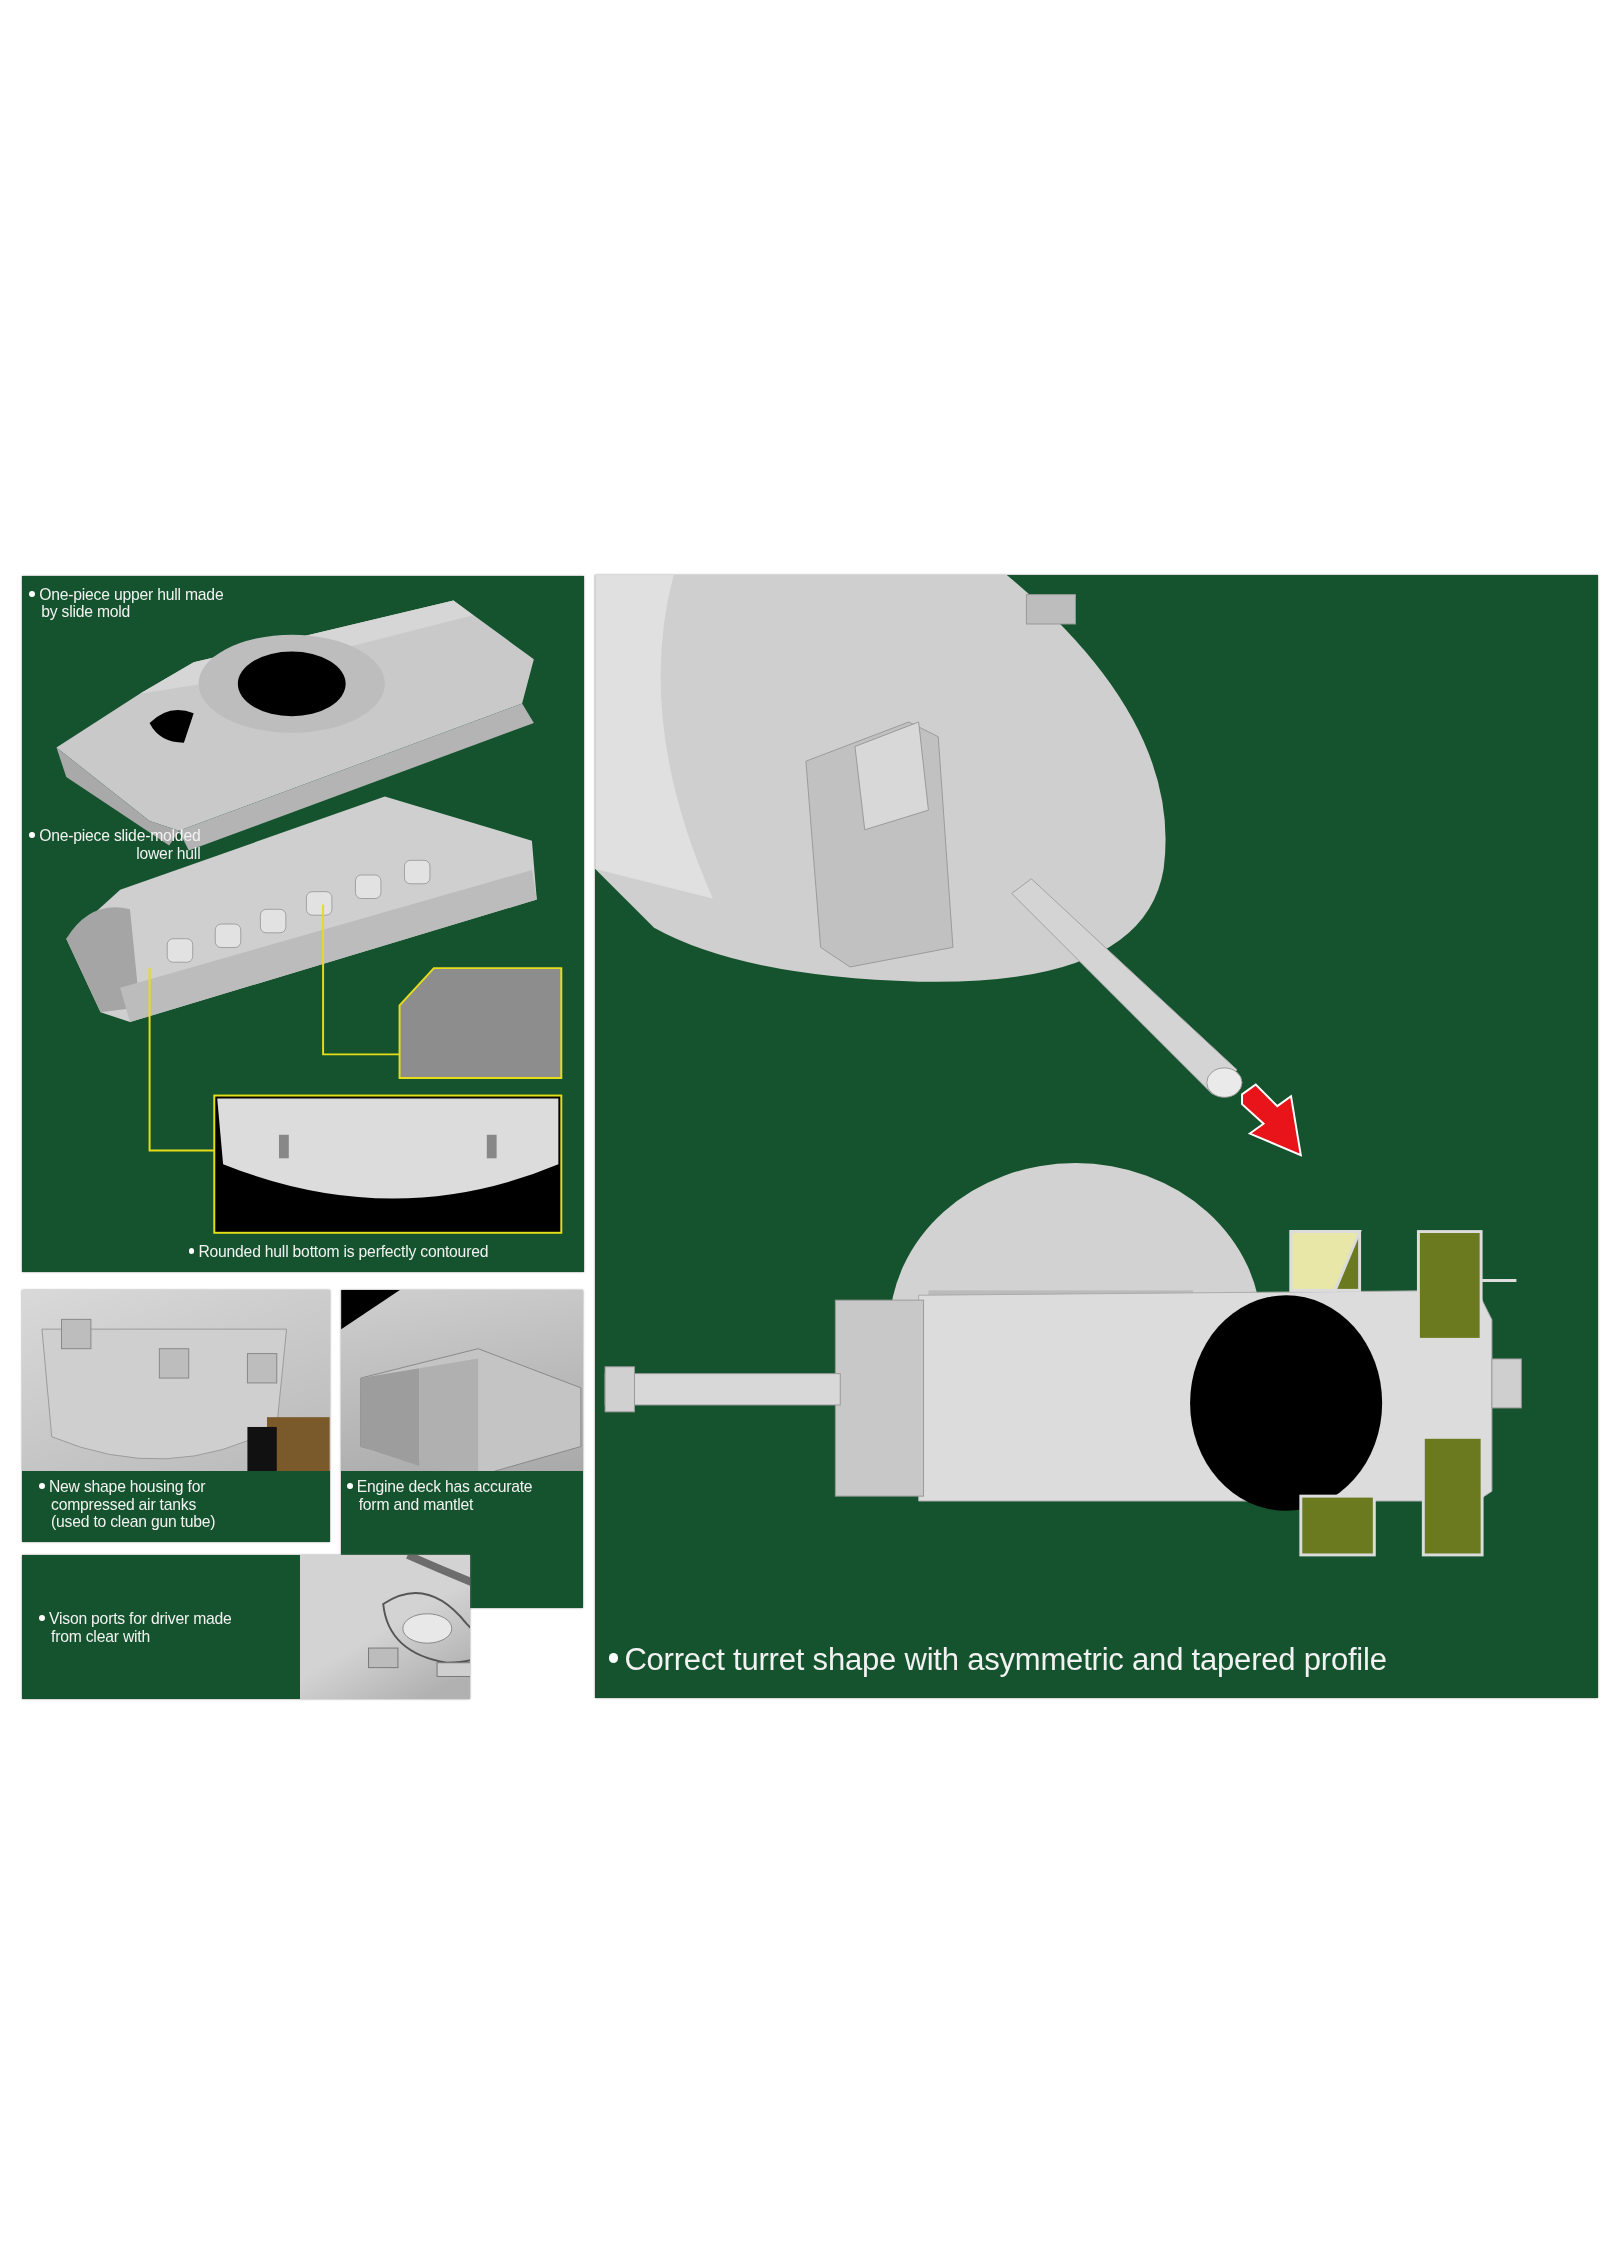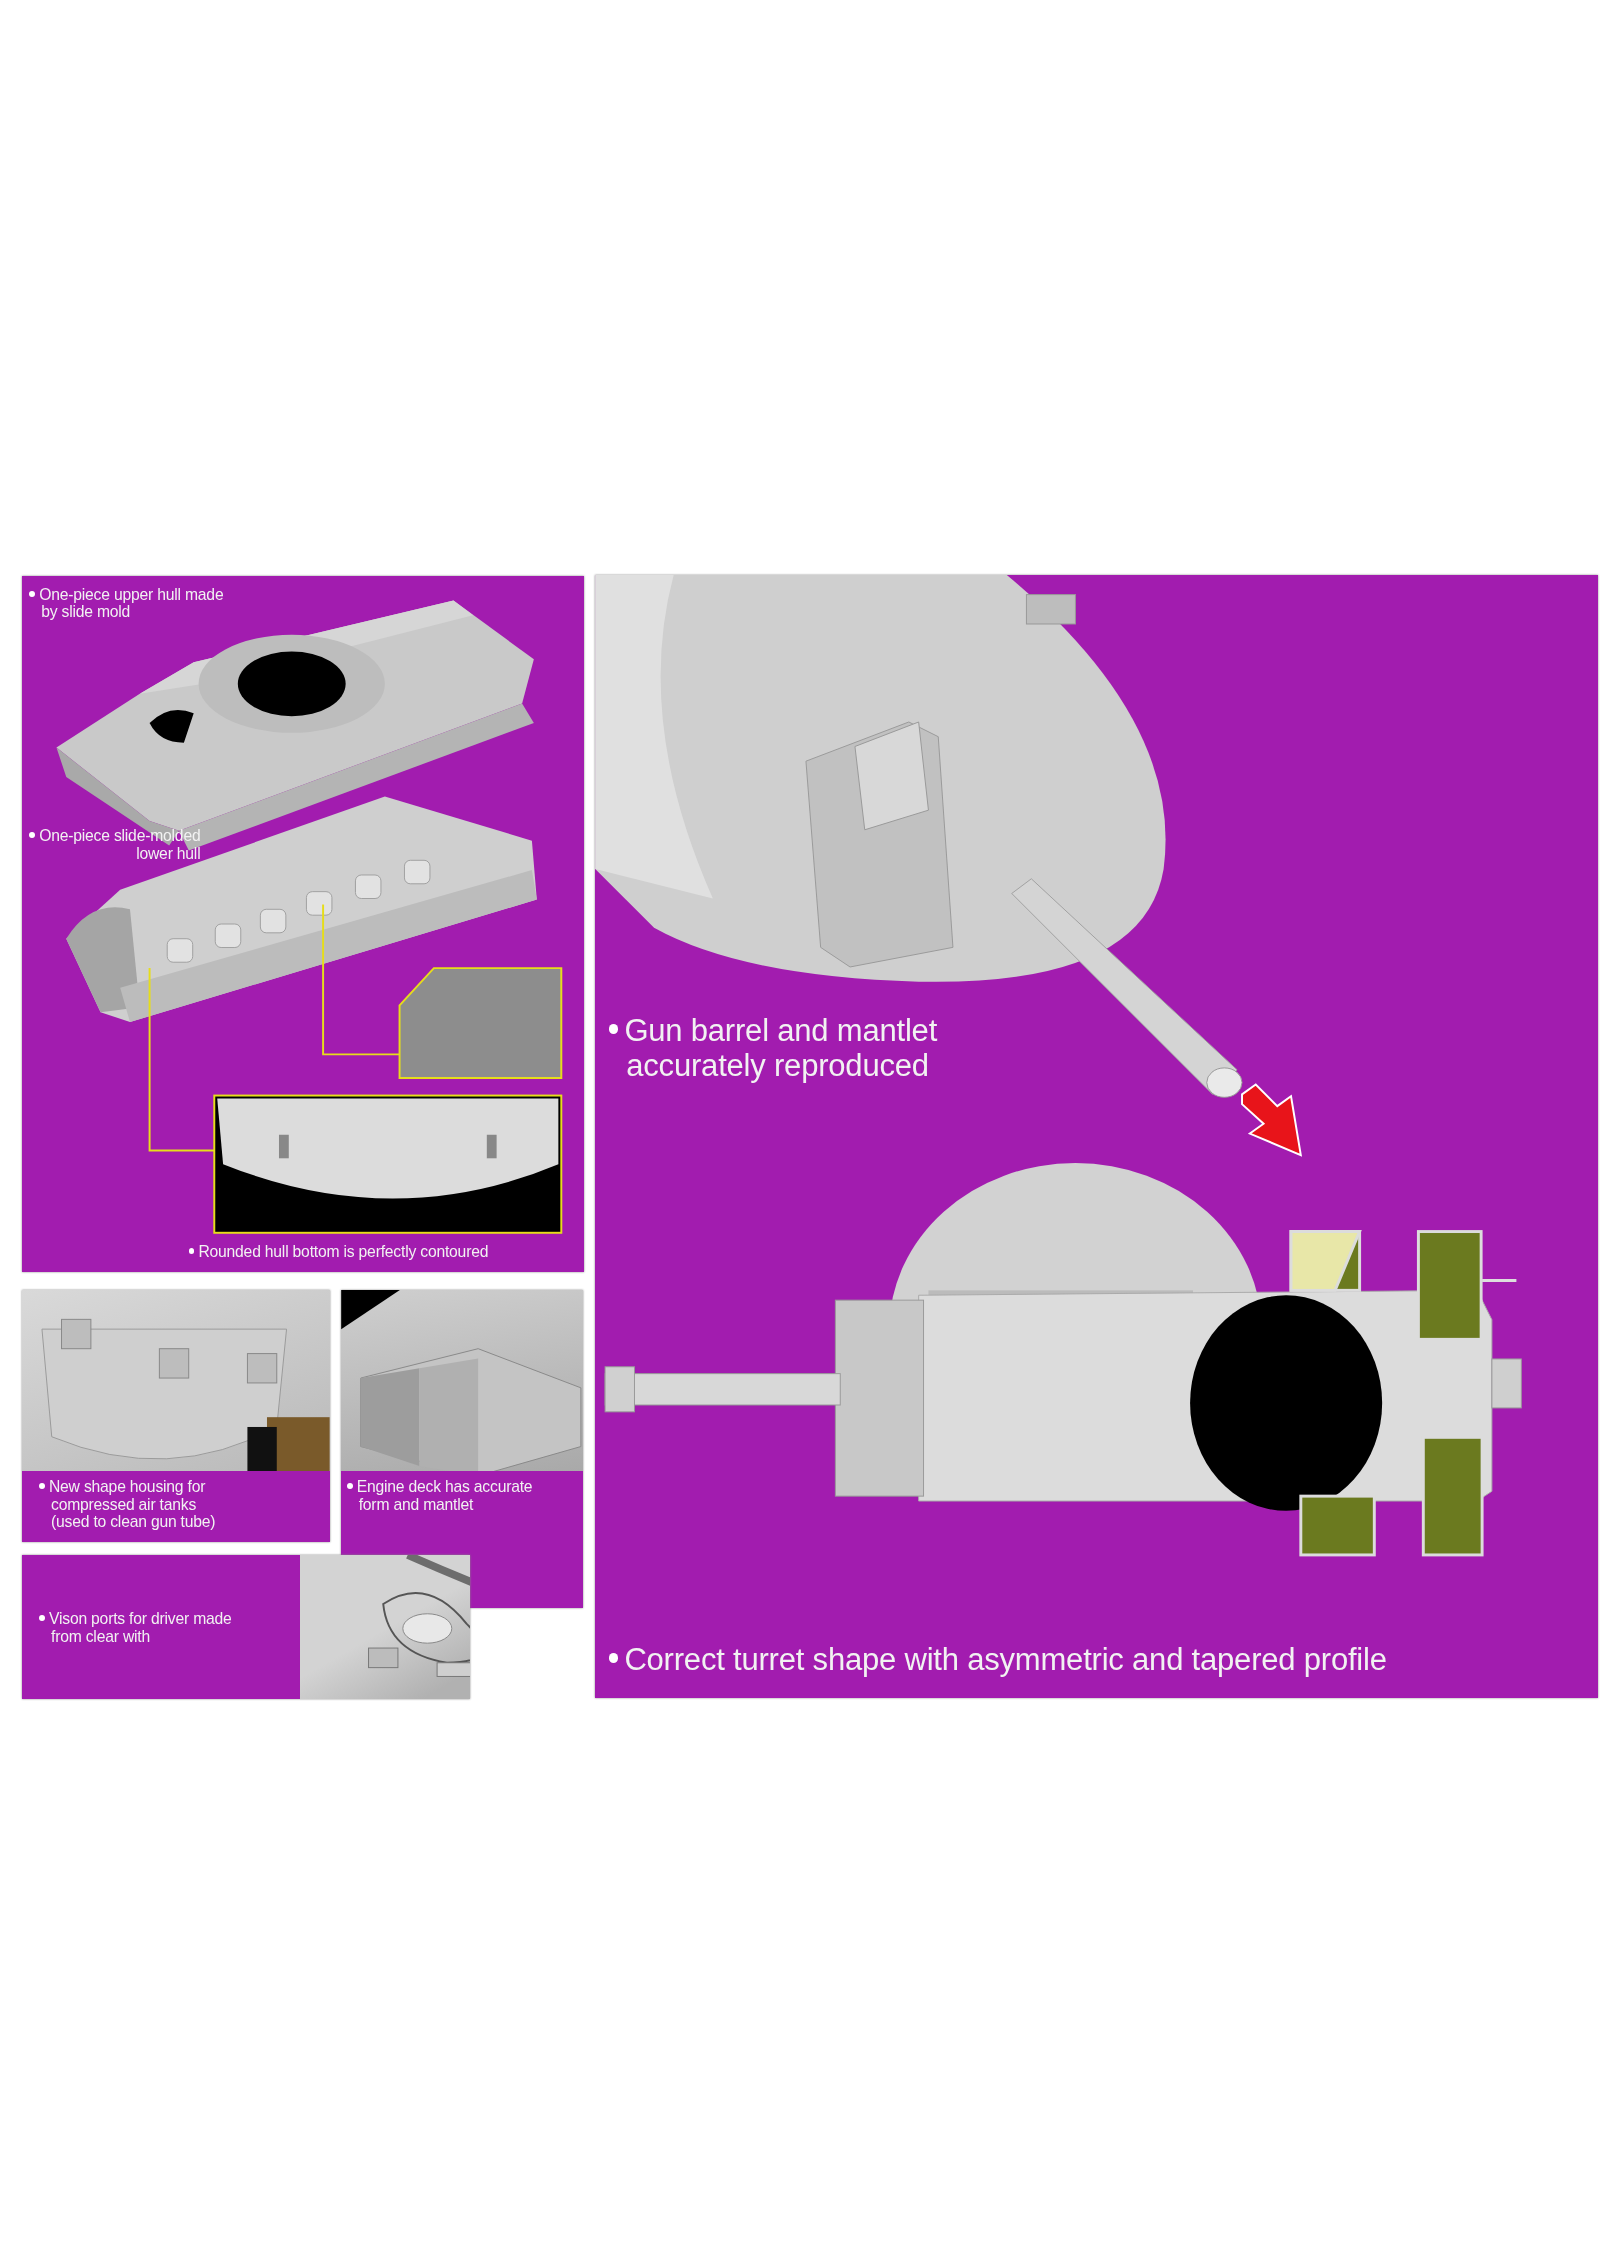--- a/index.html
+++ b/index.html
@@ -1,17 +1,17 @@
 <!DOCTYPE html>
 <html><head>
 <meta charset="utf-8">
 <style>
   html,body{margin:0;padding:0;background:#ffffff;}
   body{width:1619px;height:2267px;position:relative;overflow:hidden;font-family:"Liberation Sans",sans-serif;}
-  .panel{position:absolute;background:#a21caf;overflow:hidden;box-shadow:0 0 2px #888;}
+  .panel{position:absolute;background:#14532d;overflow:hidden;box-shadow:0 0 2px #888;}
   .cap{position:absolute;color:#f2f2f2;font-family:"Liberation Sans",sans-serif;line-height:1.12;letter-spacing:-0.2px;}
   .cap .dot{display:inline-block;width:5.9px;height:5.9px;border-radius:50%;background:#fff;margin-right:3.9px;vertical-align:middle;position:relative;top:-2px;}
   .cap.big .dot{width:9.8px;height:9.8px;margin-right:5.9px;top:-3.9px;}
   .cap.sm{font-size:15.7px;}
   .cap.big{font-size:31px;}
   .cap .l2{display:block;padding-left:11.8px;}
   .cap.big .l2{padding-left:17.6px;}
   svg{position:absolute;left:0;top:0;}
   .imgbox{position:absolute;overflow:hidden;}
 </style>
@@ -142,21 +142,17 @@
       <rect x="840" y="670" width="64" height="110" fill="#6b7a1f"></rect>
       <polygon points="710,670 780,670 755,730 710,730" fill="#e8e7a8"></polygon>
     </g>
     <g stroke="#dcdcdc" stroke-width="3">
       <rect x="720" y="940" width="75" height="60" fill="#6b7a1f"></rect>
       <rect x="845" y="880" width="60" height="120" fill="#6b7a1f"></rect>
     </g>
     <rect x="915" y="800" width="30" height="50" fill="#cfcfcf" stroke="#999"></rect>
     <line x1="905" y1="720" x2="940" y2="720" stroke="#ddd" stroke-width="3"></line>
   </svg>
-  <div class="cap big" style="left:13.7px;top:439px;">
-    <span class="dot"></span><span>Gun barrel and mantlet</span>
-    <span class="l2">accurately reproduced</span>
-  </div>
   <div class="cap big" style="left:13.7px;top:1068px;">
     <span class="dot"></span><span>Correct turret shape with asymmetric and tapered profile</span>
   </div>
 </div>
 
 
 </body></html>

